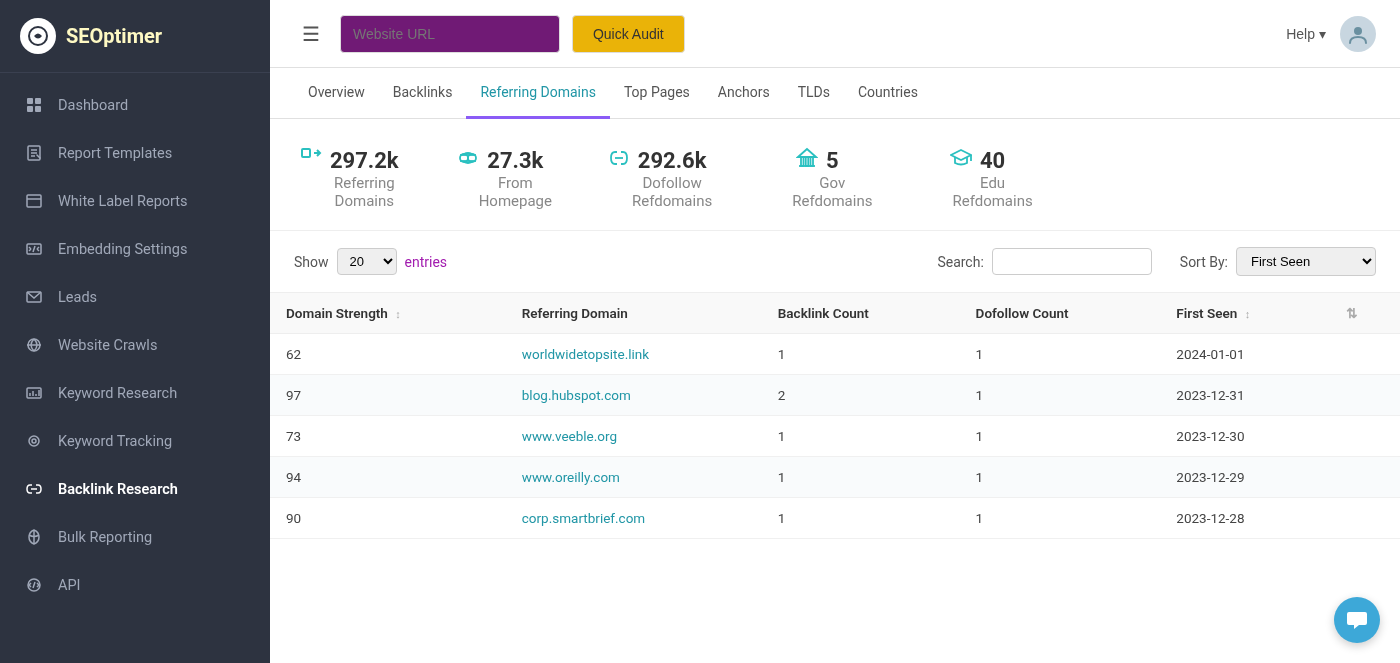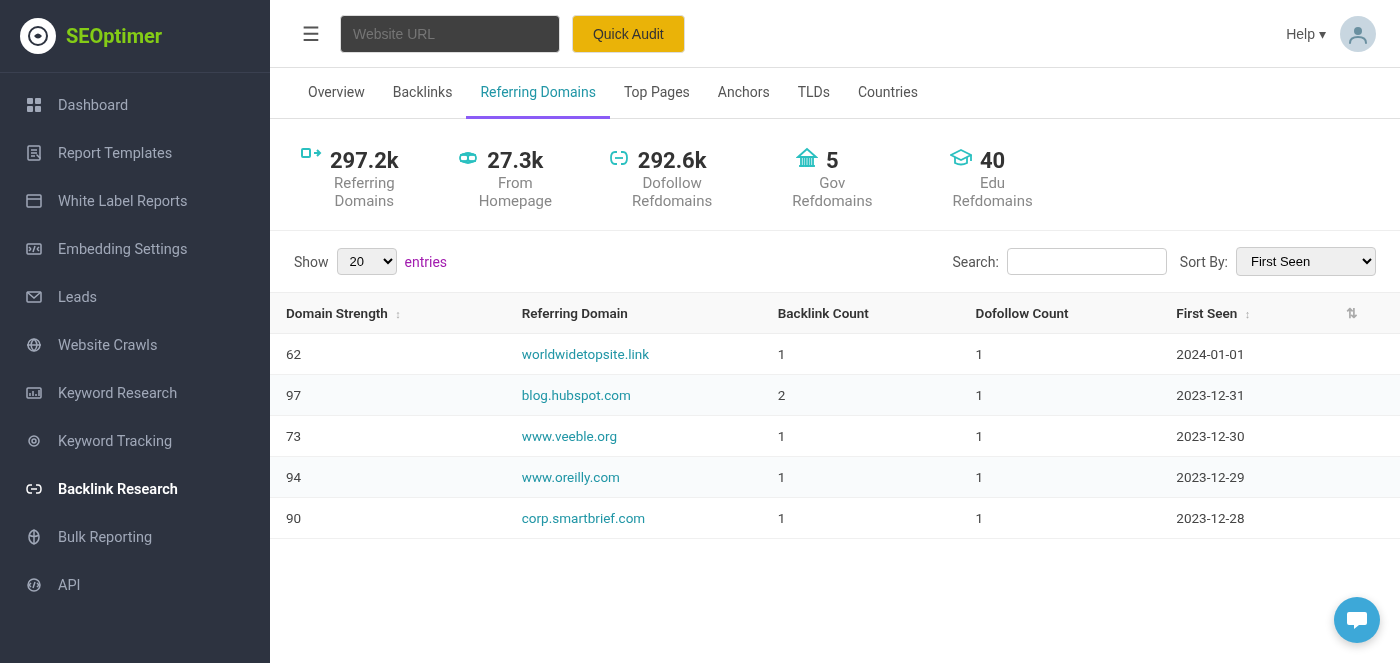--- a/index.html
+++ b/index.html
@@ -14,21 +14,21 @@
       display: flex;
       flex-direction: column;
       height: 663px;
       overflow-y: auto;
     }
     .sidebar-logo {
       display: flex;
       align-items: center;
       padding: 18px 20px;
       gap: 10px;
-      color: #84cc16;
+      color: #fef9c3;
       font-size: 20px;
       font-weight: 700;
       border-bottom: 1px solid #3a4050;
     }
     .logo-icon {
       width: 36px;
       height: 36px;
       background: #fff;
       border-radius: 50%;
       display: flex;
@@ -78,21 +78,21 @@
       padding: 4px 8px;
     }
     .url-input {
       flex: 0 0 220px;
       height: 38px;
       border: 1px solid #ddd;
       border-radius: 4px;
       padding: 0 12px;
       font-size: 14px;
       color: #999;
-      background: #404040;
+      background: #701a75;
       outline: none;
     }
     .quick-audit-btn {
       height: 38px;
       padding: 0 20px;
       background: #eab308;
       border: 1px solid #ddd;
       border-radius: 4px;
       font-size: 14px;
       cursor: pointer;
@@ -215,21 +215,21 @@
       border-radius: 4px;
       padding: 5px 10px;
       font-size: 13px;
       width: 160px;
       outline: none;
     }
     .sort-area {
       display: flex;
       align-items: center;
       gap: 8px;
-      margin-left: 5px;
+      margin-left: 20px;
     }
     .sort-label { color: #555; }
     .sort-select {
       border: 1px solid #ccc;
       border-radius: 4px;
       padding: 5px 10px;
       font-size: 13px;
       cursor: pointer;
       min-width: 120px;
     }

